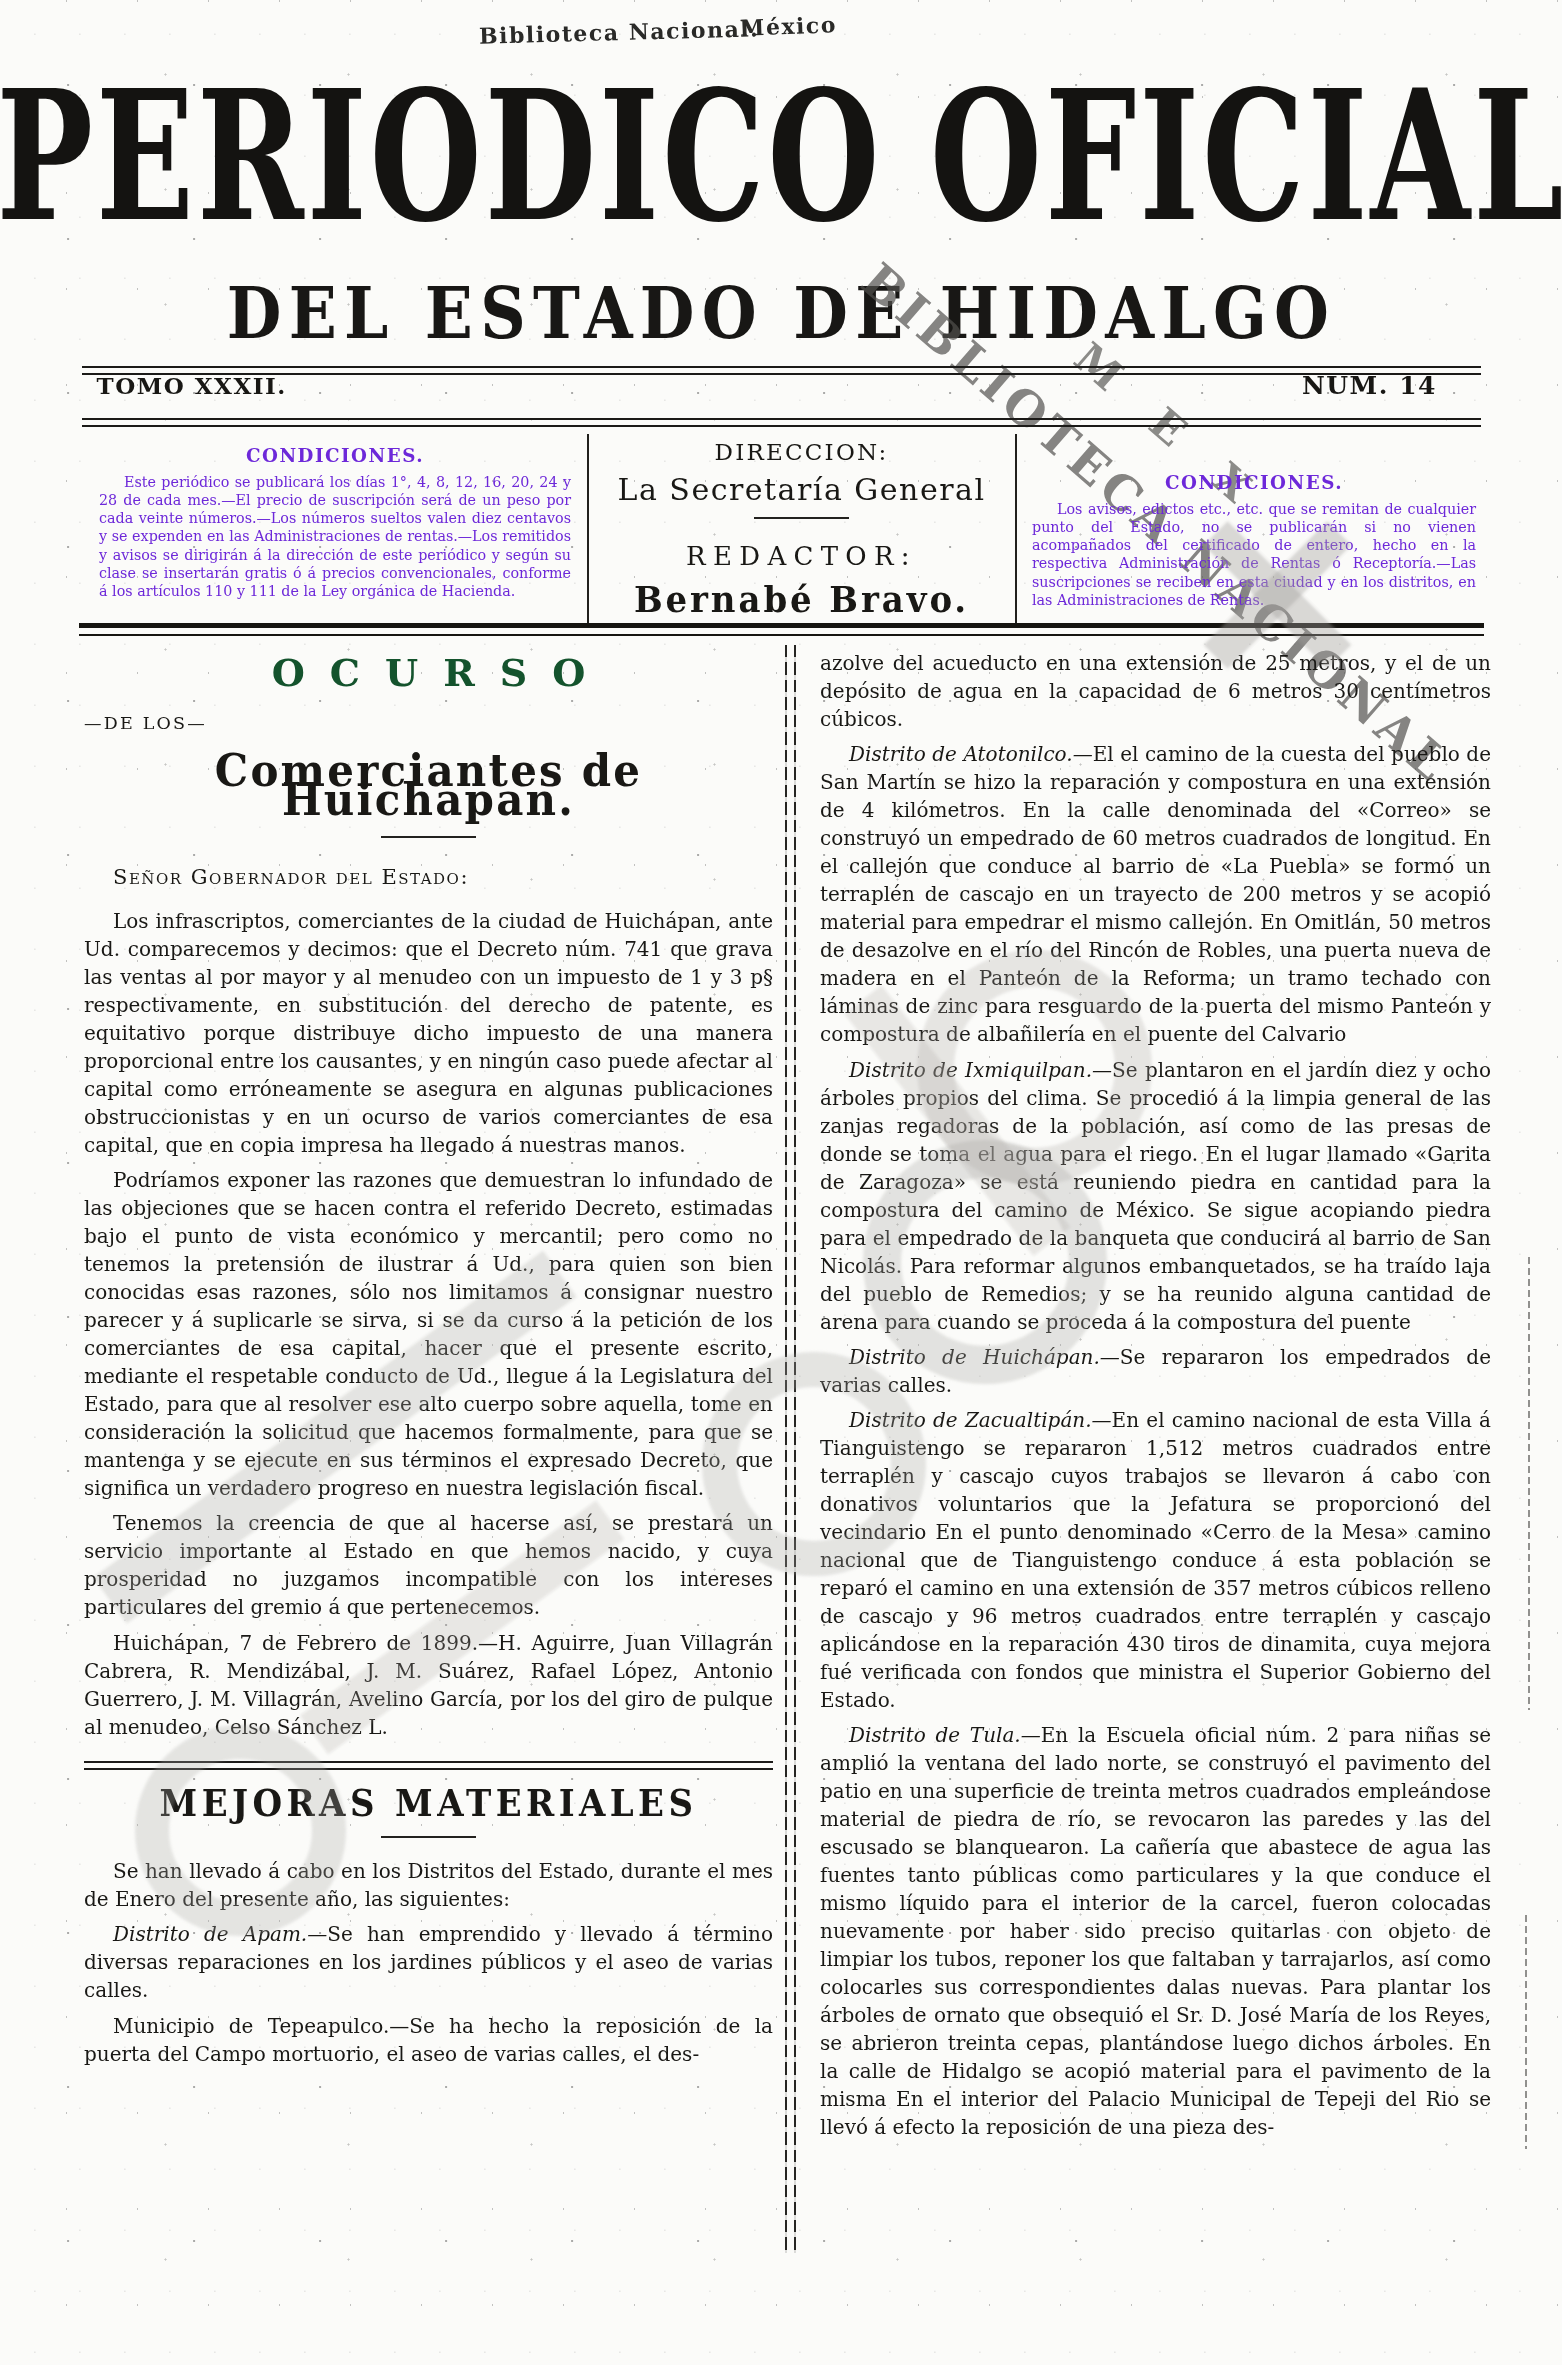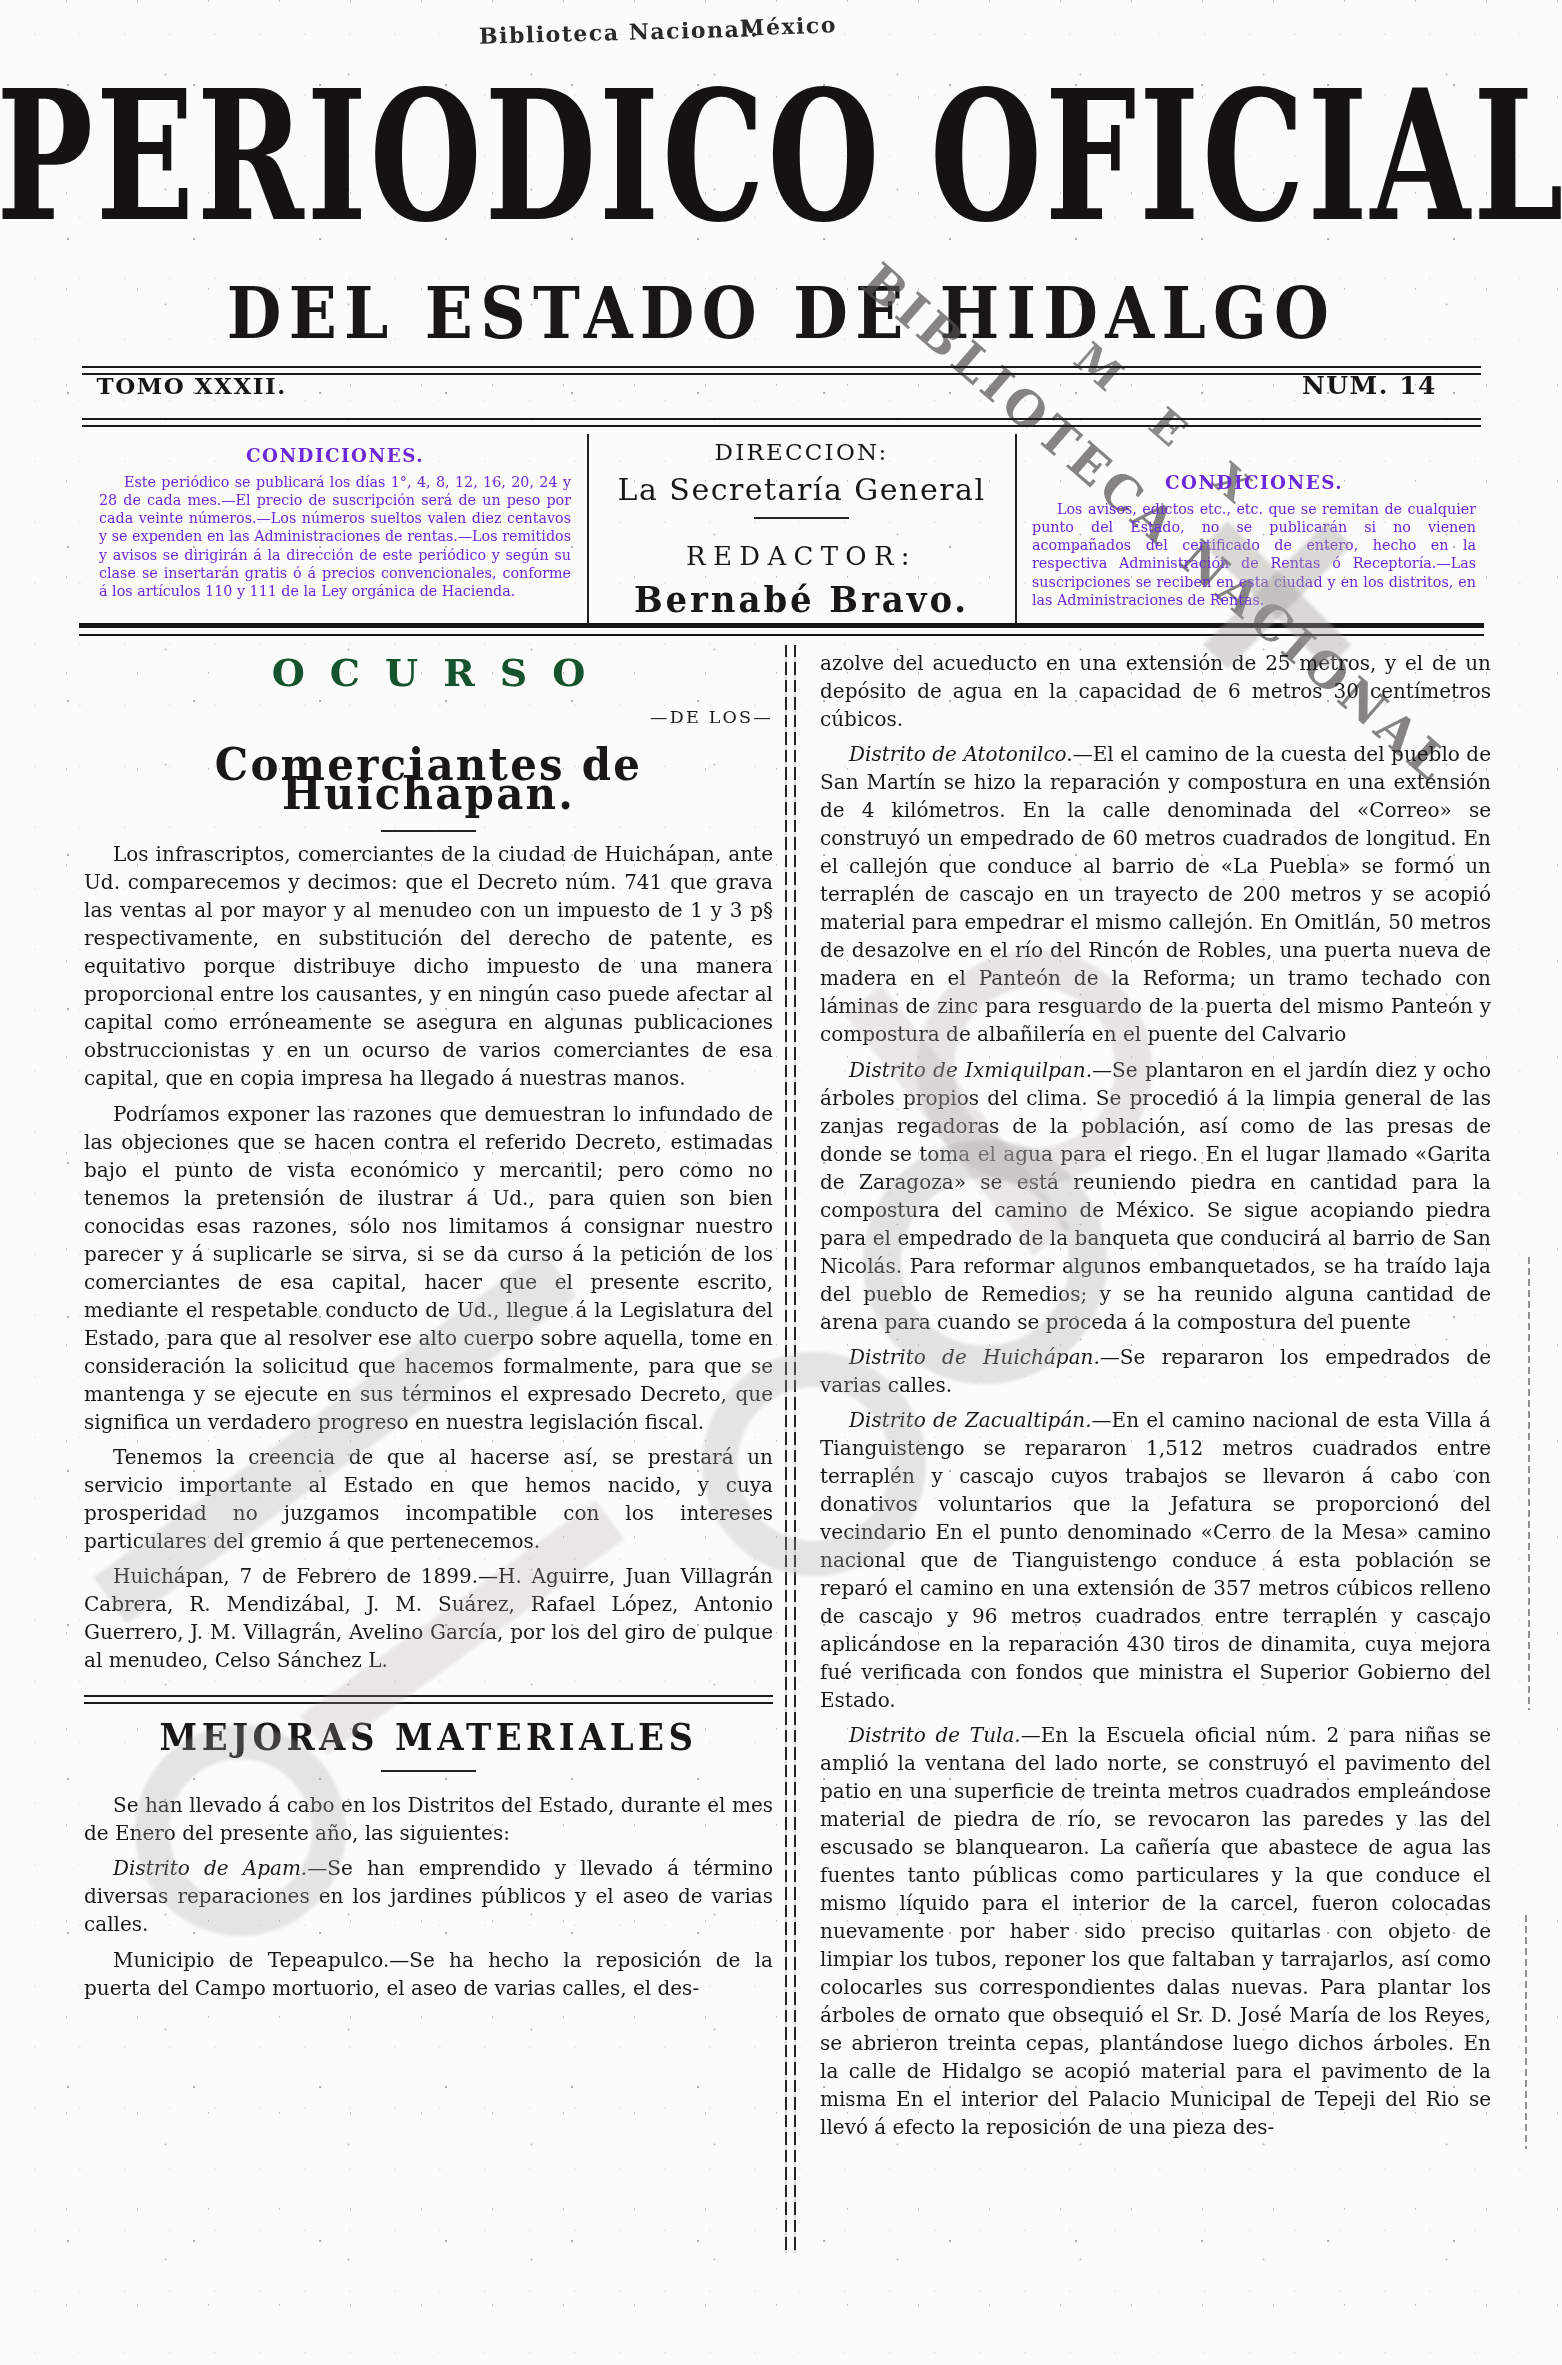--- a/index.html
+++ b/index.html
@@ -46,21 +46,21 @@
   .dir-label{font-size:23px;letter-spacing:2.2px;}
   .dir-office{font-size:30px;margin-top:7.3px;letter-spacing:1.5px;}
   .mini-rule{width:95px;height:0;border-top:2.9px solid #23221f;margin:10.2px auto 8.8px auto;}
   .dir-editor-label{font-size:26px;letter-spacing:7.3px;margin-top:22px;text-align:center;}
   .dir-editor{font-size:34px;font-weight:700;letter-spacing:2.9px;margin-top:7.3px;transform:scaleY(1.05);}
   .col{font-size:20px;line-height:28px;text-align:justify;color:#191815;}
   .col p{margin:0 0 7.3px 0;text-indent:29px;}
   .col p.noindent{text-indent:0;}
   .lead-it{font-style:italic;}
   .kicker{text-align:center;font-weight:700;font-size:38px;letter-spacing:25px;text-indent:25px;color:#14532d;margin-top:10.2px;}
-  .kicker-sub{text-align:right;font-size:17.5px;letter-spacing:2.2px;margin-top:16px;}
+  .kicker-sub{text-align:left;font-size:17.5px;letter-spacing:2.2px;margin-top:22px;}
   .art-title{text-align:center;font-weight:700;font-size:42px;letter-spacing:2.2px;margin-top:20.5px;transform:scaleY(1.05);}
   .salutation{font-variant:small-caps;font-size:21px;letter-spacing:1.5px;margin:25px 0 16px 0;text-indent:29px;}
   .sec-title{text-align:center;font-weight:700;font-size:34px;letter-spacing:4.4px;margin:19px 0 0 0;transform:scaleY(1.08);}
   .divider-line{width:1.8px;background:repeating-linear-gradient(to bottom,#262522 0 12.4px,rgba(38,37,34,.15) 12.4px 17.5px);}
   .edge-line{width:1.5px;background:repeating-linear-gradient(to bottom,#4a4946 0 6.6px,transparent 6.6px 11px);opacity:.6;}
   .stamp{color:rgba(82,80,78,.82);font-weight:700;white-space:nowrap;pointer-events:none;}
   .wm{pointer-events:none;filter:blur(1.5px);}
   .wm-ring{border-radius:50%;background:transparent;}
 </style>
 </head>
@@ -109,20 +109,21 @@
 <div class="abs divider-line" style="left:794px;top:645px;height:1608px;"></div>
 
 <div class="abs edge-line" style="left:1528px;top:1257px;height:453px;"></div>
 <div class="abs edge-line" style="left:1525px;top:1915px;height:234px;"></div>
 
 <div class="abs col" style="left:84px;width:689px;top:649px;">
   <div class="kicker">OCURSO</div>
   <div class="kicker-sub">—DE LOS—</div>
   <div class="art-title">Comerciantes de Huichapan.</div>
   <div class="mini-rule" style="margin-top:22px;"></div>
+  <div class="salutation">Señor Gobernador del Estado:</div>
   <p>Los infrascriptos, comerciantes de la ciudad de Huichápan, ante Ud. comparecemos y decimos: que el Decreto núm. 741 que grava las ventas al por mayor y al menudeo con un impuesto de 1 y 3 p§ respectivamente, en substitución del derecho de patente, es equitativo porque distribuye dicho impuesto de una manera proporcional entre los causantes, y en ningún caso puede afectar al capital como erróneamente se asegura en algunas publicaciones obstruccionistas y en un ocurso de varios comerciantes de esa capital, que en copia impresa ha llegado á nuestras manos.</p>
   <p>Podríamos exponer las razones que demuestran lo infundado de las objeciones que se hacen contra el referido Decreto, estimadas bajo el punto de vista económico y mercantil; pero como no tenemos la pretensión de ilustrar á Ud., para quien son bien conocidas esas razones, sólo nos limitamos á consignar nuestro parecer y á suplicarle se sirva, si se da curso á la petición de los comerciantes de esa capital, hacer que el presente escrito, mediante el respetable conducto de Ud., llegue á la Legislatura del Estado, para que al resolver ese alto cuerpo sobre aquella, tome en consideración la solicitud que hacemos formalmente, para que se mantenga y se ejecute en sus términos el expresado Decreto, que significa un verdadero progreso en nuestra legislación fiscal.</p>
   <p>Tenemos la creencia de que al hacerse así, se prestará un servicio importante al Estado en que hemos nacido, y cuya prosperidad no juzgamos incompatible con los intereses particulares del gremio á que pertenecemos.</p>
   <p>Huichápan, 7 de Febrero de 1899.—H. Aguirre, Juan Villagrán Cabrera, R. Mendizábal, J. M. Suárez, Rafael López, Antonio Guerrero, J. M. Villagrán, Avelino García, por los del giro de pulque al menudeo, Celso Sánchez L.</p>
 
   <div class="rule-double" style="margin:20.5px 0 0 0;"></div>
   <div class="sec-title">MEJORAS MATERIALES</div>
   <div class="mini-rule" style="margin-top:19px;margin-bottom:19px;"></div>
 
   <p>Se han llevado á cabo en los Distritos del Estado, durante el mes de Enero del presente año, las siguientes:</p>

